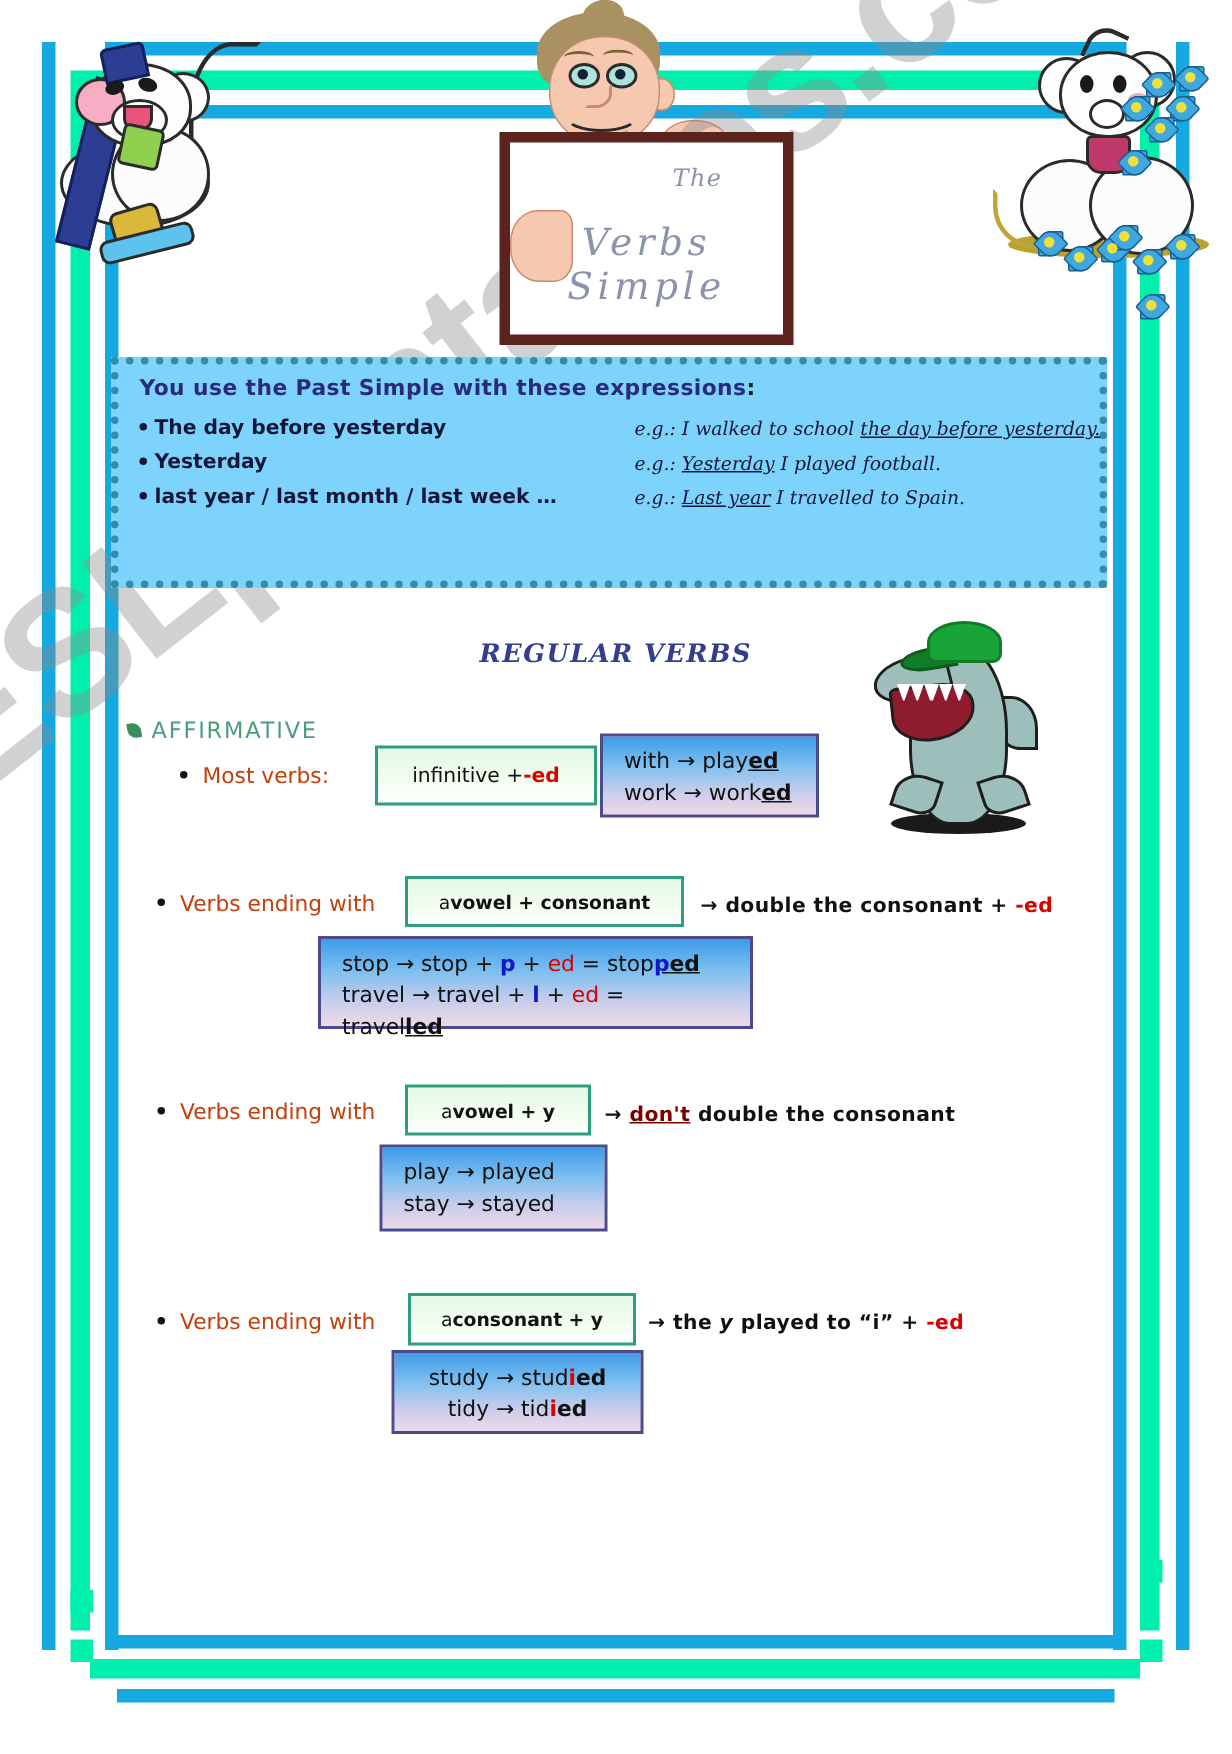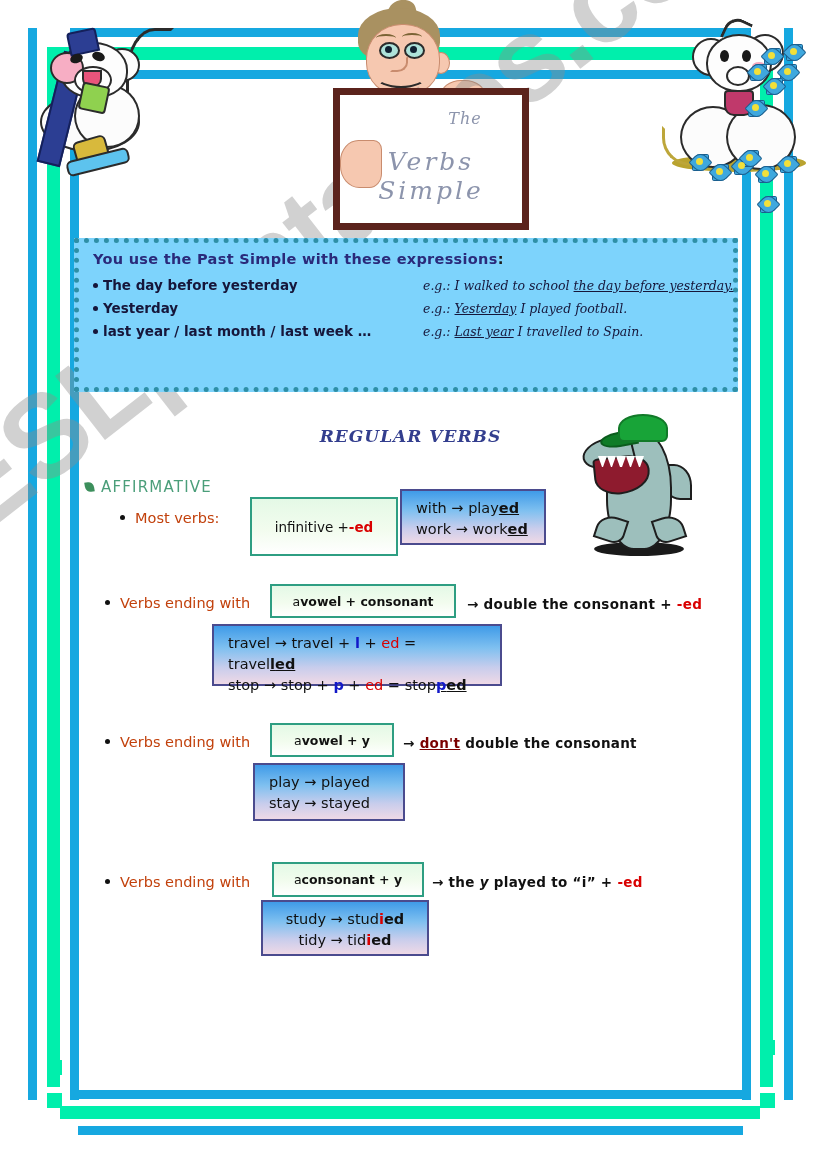--- a/index.html
+++ b/index.html
@@ -598,42 +598,42 @@
       <span></span>
     </div>
   <div class="cap-brim"></div>
   <div class="cap"></div>
 </div>
 
 <div class="affirmative"><span class="leaf"></span><span>AFFIRMATIVE</span></div>
 
 <div class="bullet-row" style="left:120px; top:510px;"><span class="bdot"></span><span>Most verbs:</span></div>
 
-<div class="green-box" style="left:250px; top:497px; width:148px; height:59px;">
+<div class="green-box" style="left:250px; top:497px; width:148px; height:40px;">
   <span>infinitive + </span>
     <span class="red">-ed</span>
 </div>
 
 <div class="blue-box" style="left:400px; top:489px; width:146px; height:56px;">
   <div><span>with → play</span><span class="ul">ed</span></div>
   <div><span>work  → work</span><span class="ul">ed</span></div>
 </div>
 
 <div class="bullet-row" style="left:105px; top:595px;"><span class="bdot"></span><span>Verbs ending with</span></div>
 
 <div class="green-box" style="left:270px; top:584px; width:186px; height:34px; font-size:12.5px;">
   <span>a </span>
     <b>vowel + consonant</b>
 </div>
 
 <div class="arrow-text" style="left:467px; top:596px;"><span>→ double the consonant + </span><span class="red">-ed</span></div>
 
 <div class="blue-box" style="left:212px; top:624px; width:290px; height:62px;">
+  <div>stop → stop + <span class="blue">p</span> + <span class="red">ed</span> = stop<span class="ul"><span class="blue">p</span>ed</span></div>
   <div>travel → travel + <span class="blue">l</span> + <span class="red">ed</span> = travel<span class="ul">l<span class="bold">ed</span></span></div>
-  <div>stop → stop + <span class="blue">p</span> + <span class="red">ed</span> = stop<span class="ul"><span class="blue">p</span>ed</span></div>
 </div>
 
 <div class="bullet-row" style="left:105px; top:734px;"><span class="bdot"></span><span>Verbs ending with</span></div>
 
 <div class="green-box" style="left:270px; top:723px; width:124px; height:34px; font-size:12.5px;">
   <span>a </span>
     <b>vowel + y</b>
 </div>
 
 <div class="arrow-text" style="left:403px; top:735px;"><span>→ </span><span class="dont">don't</span><span> double the consonant</span></div>

